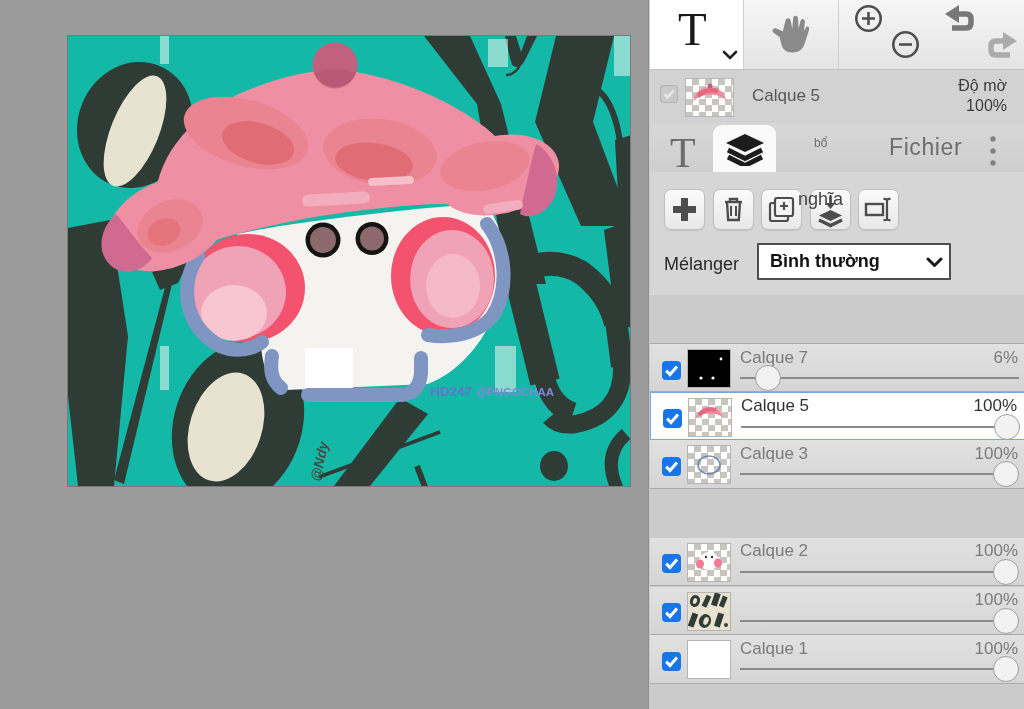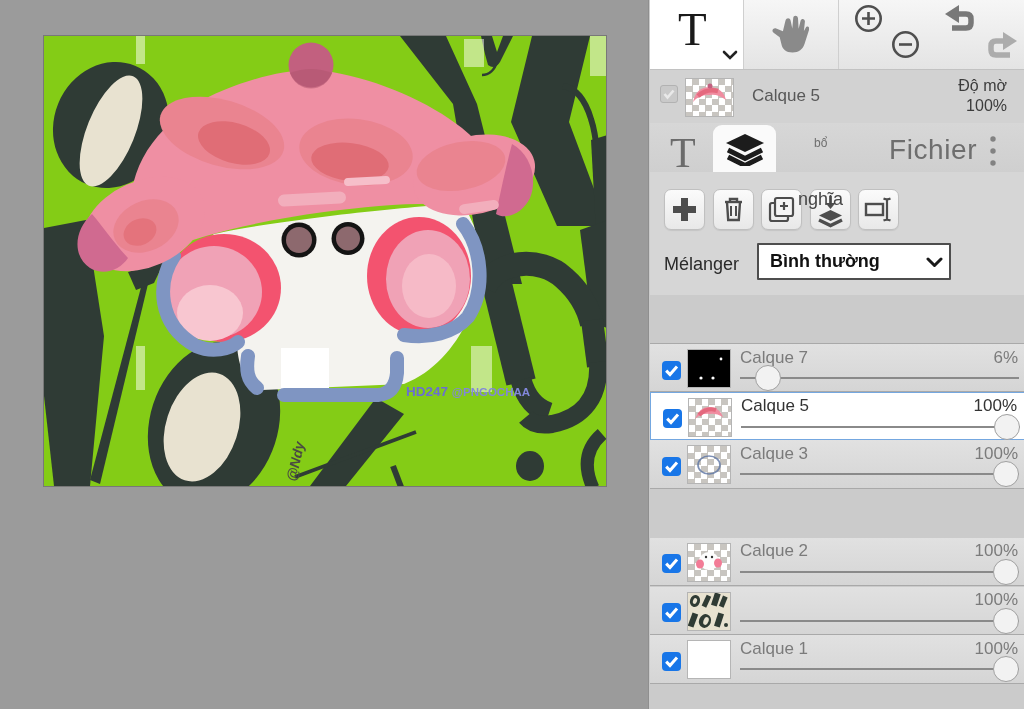--- a/index.html
+++ b/index.html
@@ -1,18 +1,18 @@
 <!DOCTYPE html>
 <html><head>
 <meta charset="utf-8">
 <style>
   html,body{margin:0;padding:0;}
   body{width:1024px;height:709px;overflow:hidden;font-family:"Liberation Sans",sans-serif;background:#9b9b9b;position:relative;}
   #desk{position:absolute;left:0;top:0;width:648px;height:709px;background:#9b9b9b;}
-  #canvas{position:absolute;left:44px;top:36px;width:562px;height:450px;outline:1px solid #787878;background:#84cc16;}
+  #canvas{position:absolute;left:68px;top:36px;width:562px;height:450px;outline:1px solid #787878;background:#14b8a6;}
   #panel{position:absolute;left:648px;top:0;width:376px;height:709px;background:#cbcbcb;border-left:1px solid #8f8f8f;box-sizing:border-box;}
   .abs{position:absolute;}
   
   #tb{position:absolute;left:1px;top:0;width:375px;height:70px;background:linear-gradient(#f6f6f6,#e4e4e4);border-bottom:1px solid #c2c2c2;box-sizing:border-box;}
   #tb .sep{position:absolute;top:0;width:1px;height:69px;background:#cfcfcf;}
   #tbtn{position:absolute;left:0;top:0;width:93px;height:69px;background:#ffffff;}
   #tbtn .T{position:absolute;left:28px;top:2px;font-family:"Liberation Serif",serif;font-size:47px;color:#1a1a1a;}
   
   #hdr{position:absolute;left:1px;top:70px;width:375px;height:53px;background:#d2d2d2;}
   
@@ -165,21 +165,21 @@
     <div class="abs" style="left:20px;top:6px;font-family:'Liberation Serif',serif;font-size:42px;color:#6b6b6b;">T</div>
     <div id="tabwhite">
       <svg class="abs" style="left:13px;top:9px" width="38" height="32" viewBox="0 0 38 32">
           <path d="M19 0 L38 9 L19 18 L0 9 Z" fill="#1c1c1c"></path>
           <path d="M3 15 L19 23 L35 15 L19 31 Z M5 16 L19 30 L33 16" fill="none"></path>
           <path d="M2 16 L19 24.5 L36 16" stroke="#1c1c1c" stroke-width="5" fill="none"></path>
           <path d="M2 23 L19 31.5 L36 23" stroke="#1c1c1c" stroke-width="5" fill="none"></path>
         </svg>
     </div>
     <div class="abs" style="left:164px;top:13px;font-size:12px;color:#6e6e6e;">bổ</div>
-    <div class="abs" style="left:239px;top:11px;font-size:28px;color:#6e6e6e;letter-spacing:0.6px;">Fichier</div>
+    <div class="abs" style="left:239px;top:11px;font-size:23px;color:#6e6e6e;letter-spacing:0.6px;">Fichier</div>
     <svg class="abs" style="left:339px;top:13px" width="8" height="30" viewBox="0 0 8 30">
         <circle cx="4" cy="3" r="2.7" fill="#828282"></circle>
         <circle cx="4" cy="15" r="2.7" fill="#828282"></circle>
         <circle cx="4" cy="27" r="2.7" fill="#828282"></circle>
       </svg>
   </div>
   <div id="toolarea">
     <div class="tbut" style="left:14px;">
       <svg width="39" height="39" viewBox="0 0 39 39">
           <path d="M16 8 h7 v8 h8 v7 h-8 v8 h-7 v-8 h-8 v-7 h8 Z" fill="#4d4d4d"></path>

